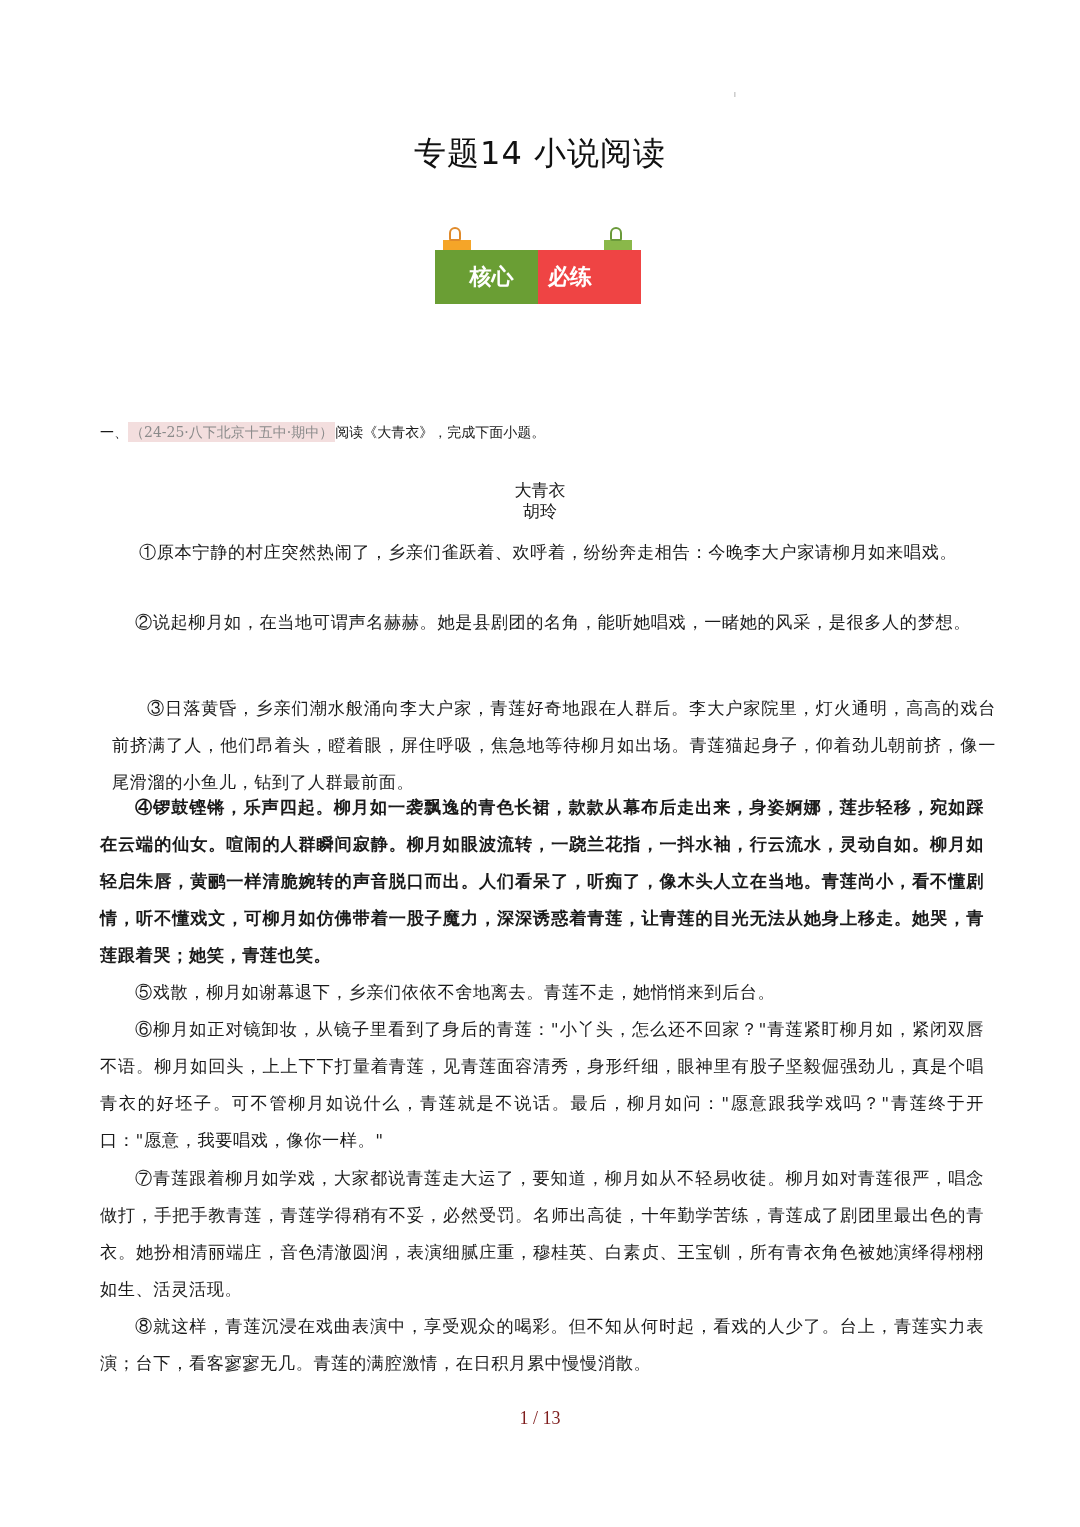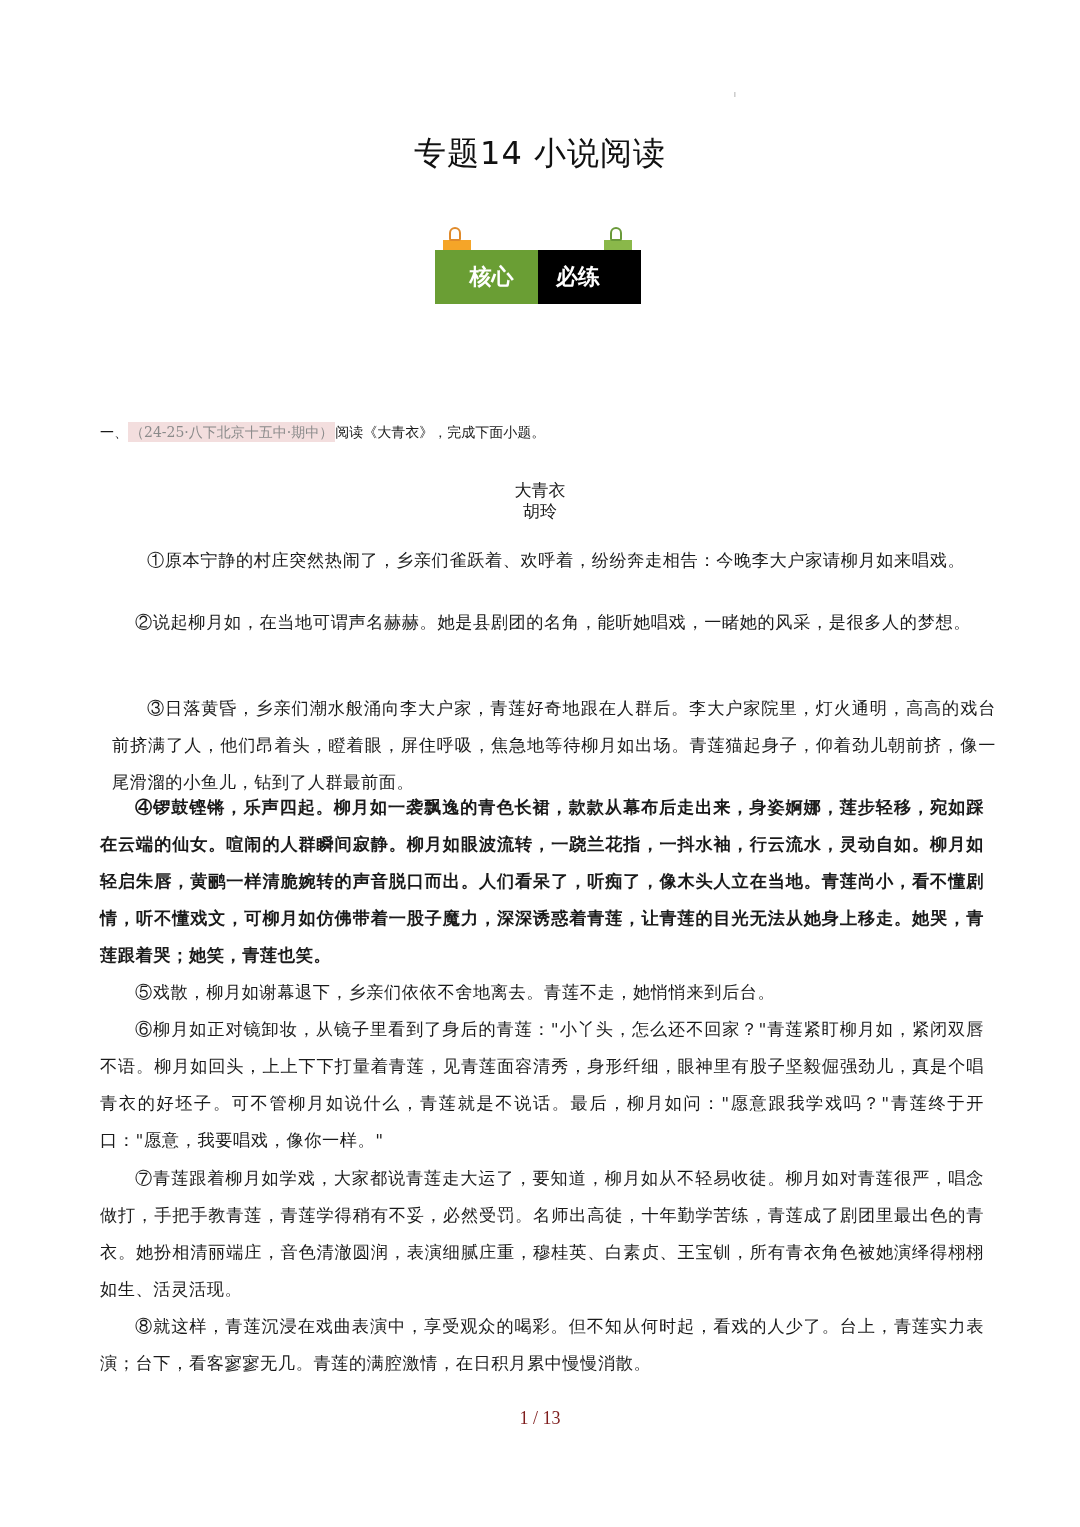--- a/index.html
+++ b/index.html
@@ -5,21 +5,21 @@
   html, body { margin:0; padding:0; background:#ffffff; }
   body { width:1080px; height:1527px; position:relative; overflow:hidden;
          font-family:"DejaVu Serif","Liberation Serif",serif; color:#1a1a1a; }
   .tick { position:absolute; left:734px; top:90px; font-size:8px; color:#999; font-family:"Liberation Sans",sans-serif; }
   .title { position:absolute; left:0; right:0; top:132px; text-align:center;
            font-family:"DejaVu Sans","Liberation Sans",sans-serif; font-size:32px; font-weight:500; color:#111; letter-spacing:1px; }
   .badge { position:absolute; left:435px; top:250px; width:206px; height:70px; display:flex; }
   .badge .half { width:103px; height:54px; display:flex; align-items:center; justify-content:center;
                  font-family:"DejaVu Sans",sans-serif; font-weight:bold; font-size:22px; color:#fff; }
   .badge .green { background:#6a9e34; padding-left:10px; box-sizing:border-box; }
-  .badge .orange { background:#000000; justify-content:flex-start; padding-left:18px; box-sizing:border-box; }
+  .badge .orange { background:#ef4444; justify-content:flex-start; padding-left:10px; box-sizing:border-box; }
   .clip { position:absolute; width:28px; height:18px; top:240px; }
   .clip .ring { position:absolute; left:6px; top:-13px; width:12px; height:14px; border:2px solid; border-radius:6px 6px 2px 2px; box-sizing:border-box; }
   .clip.left { left:443px; background:#f5a528; }
   .clip.left .ring { border-color:#e08a2a; }
   .clip.right { left:604px; background:#8ab84a; }
   .clip.right .ring { border-color:#6a9a3a; }
   .q-line { position:absolute; left:100px; top:424px; font-size:14px; white-space:nowrap; }
   .q-line .src { background:#f3dede; color:#8a8a8a; padding:2px 2px; }
   .center-line { position:absolute; left:0; right:0; text-align:center; font-size:17px; }
   .para { position:absolute; left:100px; width:884px; font-size:17.2px; line-height:37px;
@@ -45,21 +45,21 @@
   <div class="half orange">必练</div>
 </div>
 
 <div class="q-line">
   <span>一、</span><span class="src">（24-25·八下北京十五中·期中）</span><span>阅读《大青衣》，完成下面小题。</span>
 </div>
 
 <div class="center-line" style="top:463px;margin-top:16px;">大青衣</div>
 <div class="center-line" style="top:500px;">胡玲</div>
 
-<p class="para" style="top:530px;margin:12px;">①原本宁静的村庄突然热闹了，乡亲们雀跃着、欢呼着，纷纷奔走相告：今晚李大户家请柳月如来唱戏。</p>
+<p class="para" style="top:530px;margin:4px;">①原本宁静的村庄突然热闹了，乡亲们雀跃着、欢呼着，纷纷奔走相告：今晚李大户家请柳月如来唱戏。</p>
 <p class="para" style="top:604px;margin:0;">②说起柳月如，在当地可谓声名赫赫。她是县剧团的名角，能听她唱戏，一睹她的风采，是很多人的梦想。</p>
 <p class="para" style="top:678px;margin:12px;">③日落黄昏，乡亲们潮水般涌向李大户家，青莲好奇地跟在人群后。李大户家院里，灯火通明，高高的戏台前挤满了人，他们昂着头，瞪着眼，屏住呼吸，焦急地等待柳月如出场。青莲猫起身子，仰着劲儿朝前挤，像一尾滑溜的小鱼儿，钻到了人群最前面。</p>
 <p class="para" style="top:789px;margin:0;font-weight:bold;">④锣鼓铿锵，乐声四起。柳月如一袭飘逸的青色长裙，款款从幕布后走出来，身姿婀娜，莲步轻移，宛如踩在云端的仙女。喧闹的人群瞬间寂静。柳月如眼波流转，一跷兰花指，一抖水袖，行云流水，灵动自如。柳月如轻启朱唇，黄鹂一样清脆婉转的声音脱口而出。人们看呆了，听痴了，像木头人立在当地。青莲尚小，看不懂剧情，听不懂戏文，可柳月如仿佛带着一股子魔力，深深诱惑着青莲，让青莲的目光无法从她身上移走。她哭，青莲跟着哭；她笑，青莲也笑。</p>
 <p class="para" style="top:974px;margin:0;">⑤戏散，柳月如谢幕退下，乡亲们依依不舍地离去。青莲不走，她悄悄来到后台。</p>
 <p class="para" style="top:1011px;margin:0;">⑥柳月如正对镜卸妆，从镜子里看到了身后的青莲："小丫头，怎么还不回家？"青莲紧盯柳月如，紧闭双唇不语。柳月如回头，上上下下打量着青莲，见青莲面容清秀，身形纤细，眼神里有股子坚毅倔强劲儿，真是个唱青衣的好坯子。可不管柳月如说什么，青莲就是不说话。最后，柳月如问："愿意跟我学戏吗？"青莲终于开口："愿意，我要唱戏，像你一样。"</p>
 <p class="para" style="top:1160px;margin:0;">⑦青莲跟着柳月如学戏，大家都说青莲走大运了，要知道，柳月如从不轻易收徒。柳月如对青莲很严，唱念做打，手把手教青莲，青莲学得稍有不妥，必然受罚。名师出高徒，十年勤学苦练，青莲成了剧团里最出色的青衣。她扮相清丽端庄，音色清澈圆润，表演细腻庄重，穆桂英、白素贞、王宝钏，所有青衣角色被她演绎得栩栩如生、活灵活现。</p>
 <p class="para" style="top:1308px;margin:0;">⑧就这样，青莲沉浸在戏曲表演中，享受观众的喝彩。但不知从何时起，看戏的人少了。台上，青莲实力表演；台下，看客寥寥无几。青莲的满腔激情，在日积月累中慢慢消散。</p>
 
 <div class="page-num">1 / 13</div>
 

